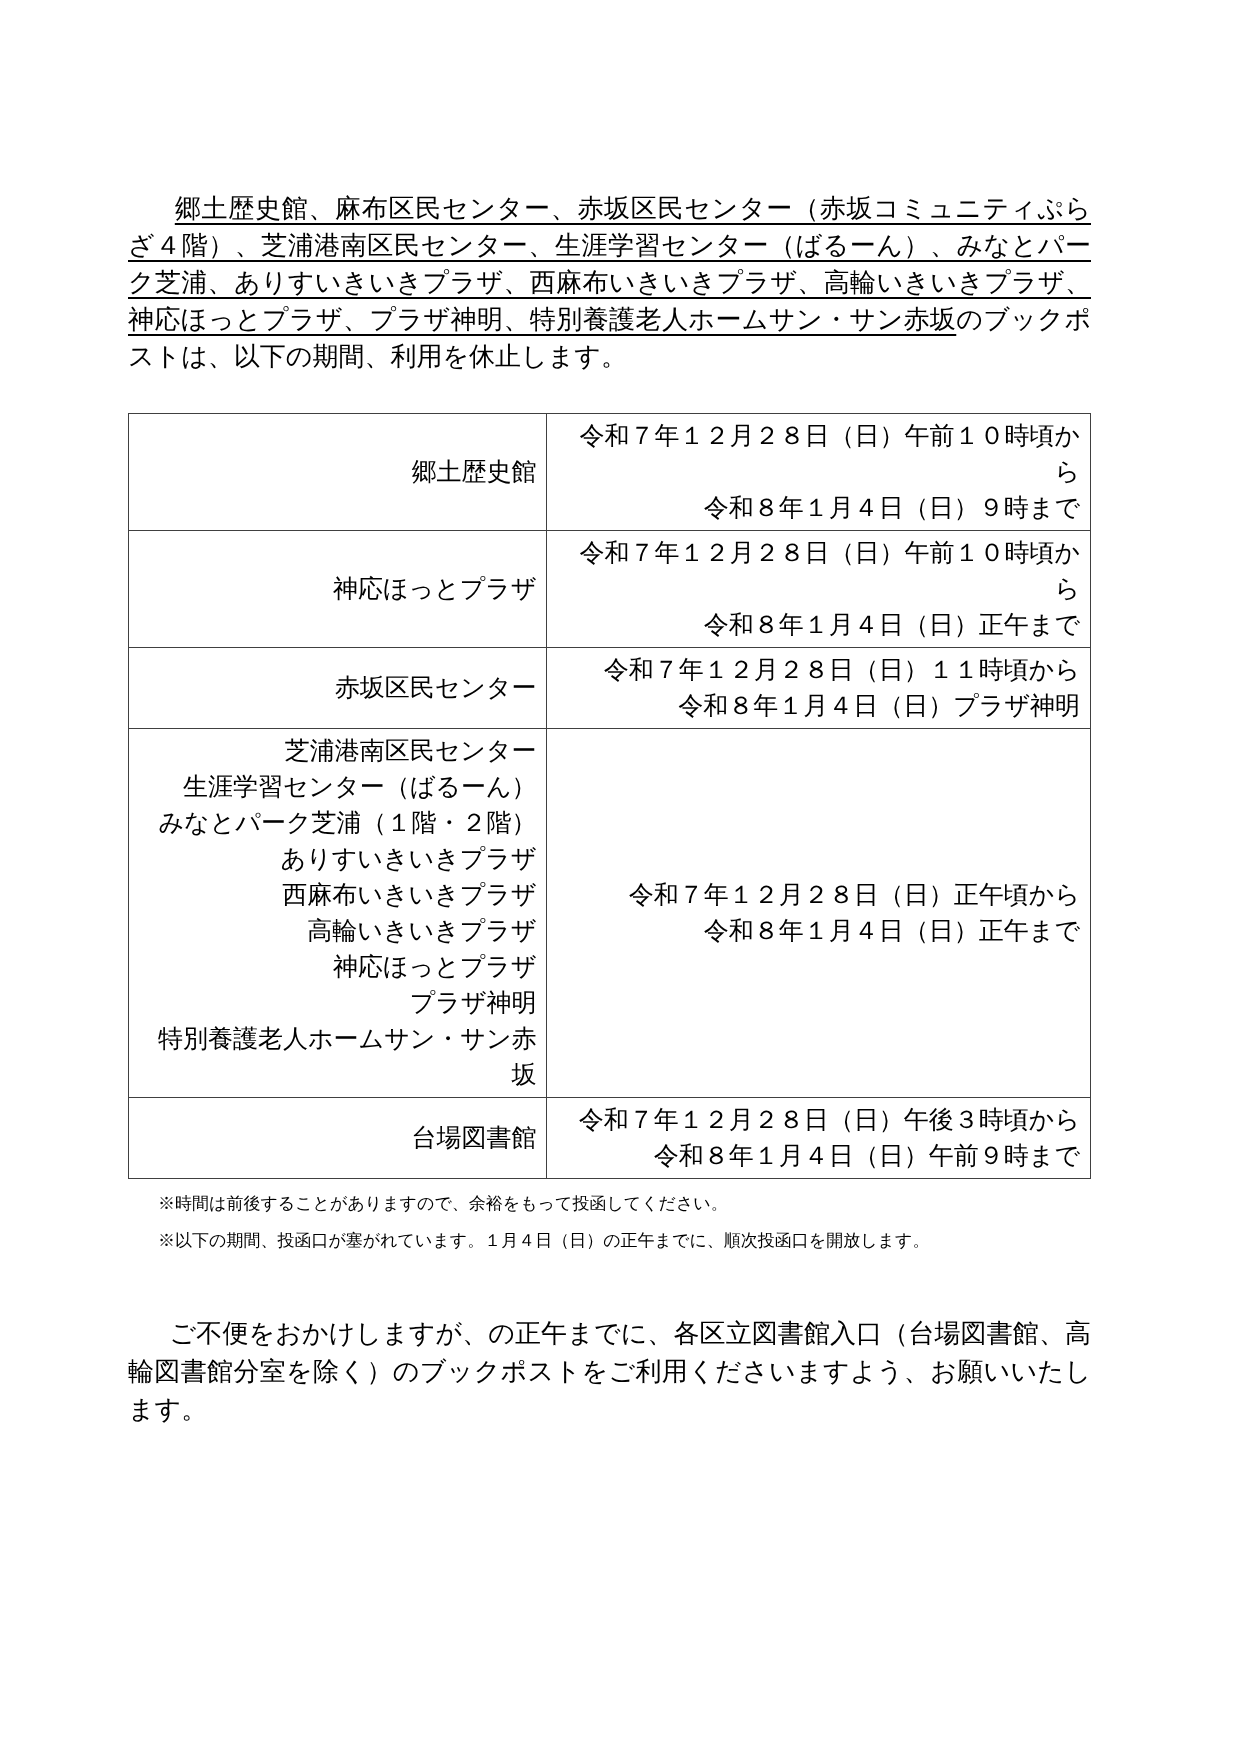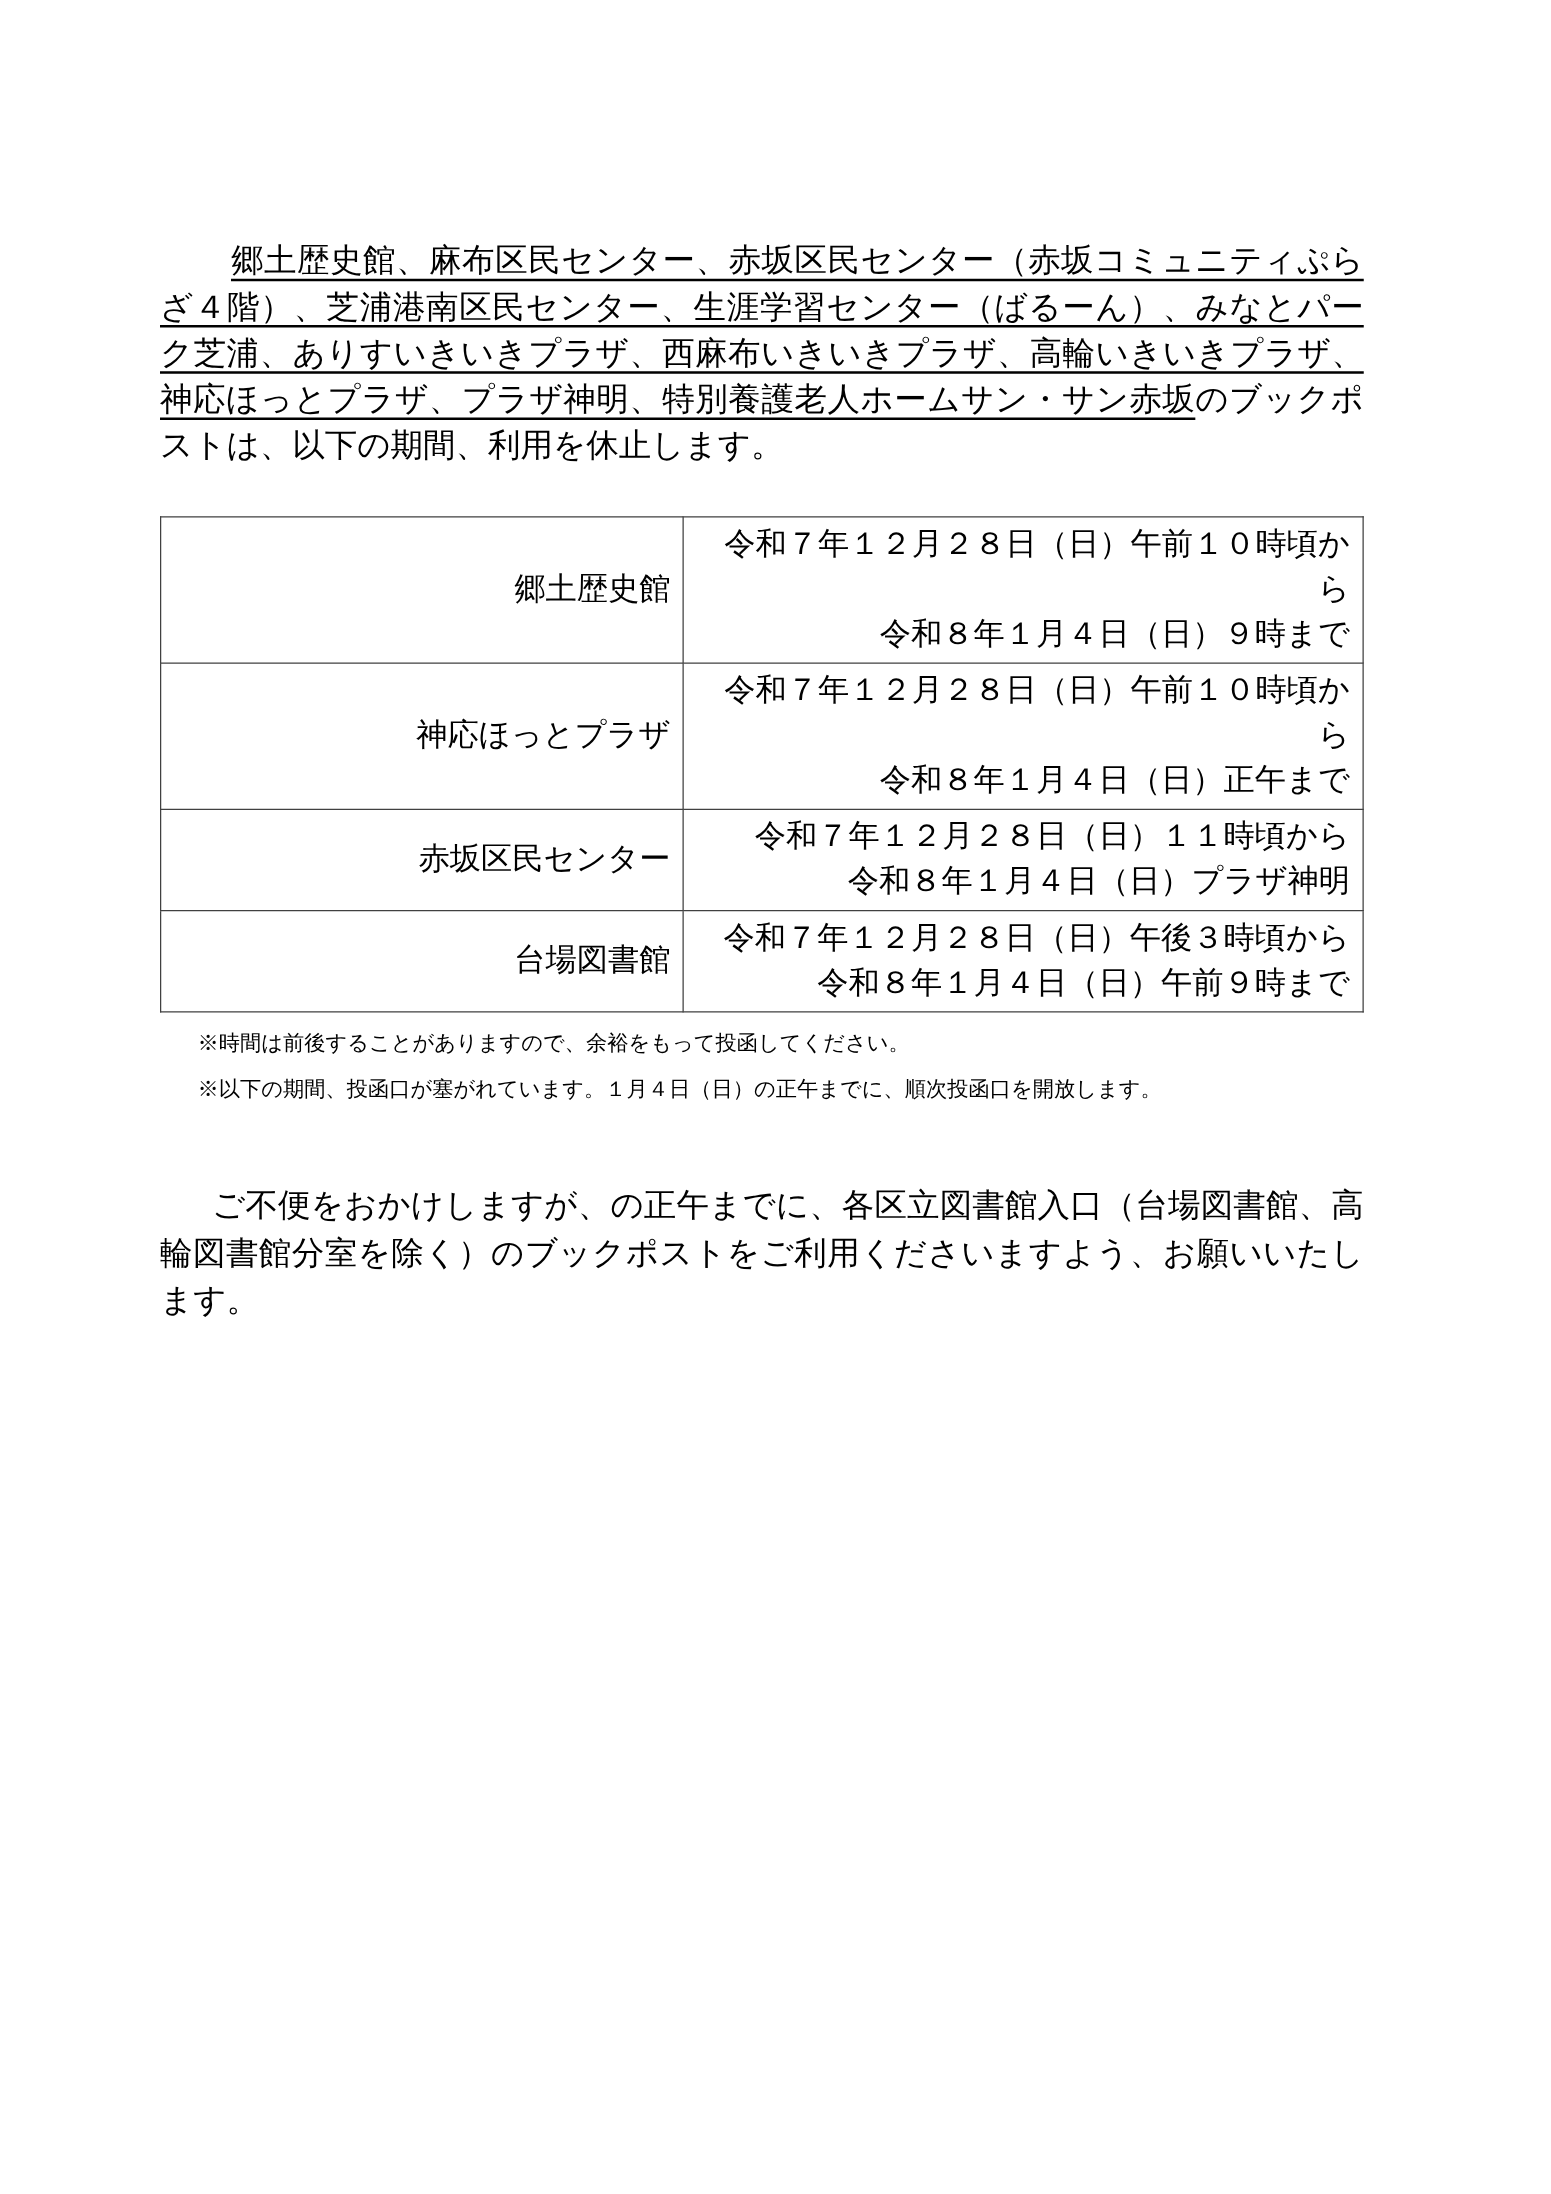--- a/index.html
+++ b/index.html
@@ -26,21 +26,20 @@
     margin: 0;
     font-size: 26px;
     line-height: 37px;
     text-align: justify;
     text-indent: 1.8em;
   }
   .intro .uline {
     text-decoration: underline;
     text-decoration-thickness: 1.5px;
     text-underline-offset: 6px;
-    margin-left: 10px;
   }
   
   .section-heading {
     margin: 55px 0 0 0;
     padding-left: 44px;
     font-size: 26px;
     line-height: 37px;
     font-weight: normal;
   }
   
@@ -99,20 +98,33 @@
           <td class="facility-col">神応ほっとプラザ</td>
           <td class="period-col">令和７年１２月２８日（日）午前１０時頃から
 令和８年１月４日（日）正午まで</td>
         </tr>
         <tr>
           <td class="facility-col">赤坂区民センター</td>
           <td class="period-col">令和７年１２月２８日（日）１１時頃から
 令和８年１月４日（日）プラザ神明</td>
         </tr>
         <tr>
+          <td class="facility-col">芝浦港南区民センター
+生涯学習センター（ばるーん）
+みなとパーク芝浦（１階・２階）
+ありすいきいきプラザ
+西麻布いきいきプラザ
+高輪いきいきプラザ
+神応ほっとプラザ
+プラザ神明
+特別養護老人ホームサン・サン赤坂</td>
+          <td class="period-col">令和７年１２月２８日（日）正午頃から
+令和８年１月４日（日）正午まで</td>
+        </tr>
+        <tr>
           <td class="facility-col">台場図書館</td>
           <td class="period-col">令和７年１２月２８日（日）午後３時頃から
 令和８年１月４日（日）午前９時まで</td>
         </tr>
       </tbody>
     </table>
 
     <div class="notes">
       <p>※時間は前後することがありますので、余裕をもって投函してください。</p>
       <p>※以下の期間、投函口が塞がれています。１月４日（日）の正午までに、順次投函口を開放します。</p>

